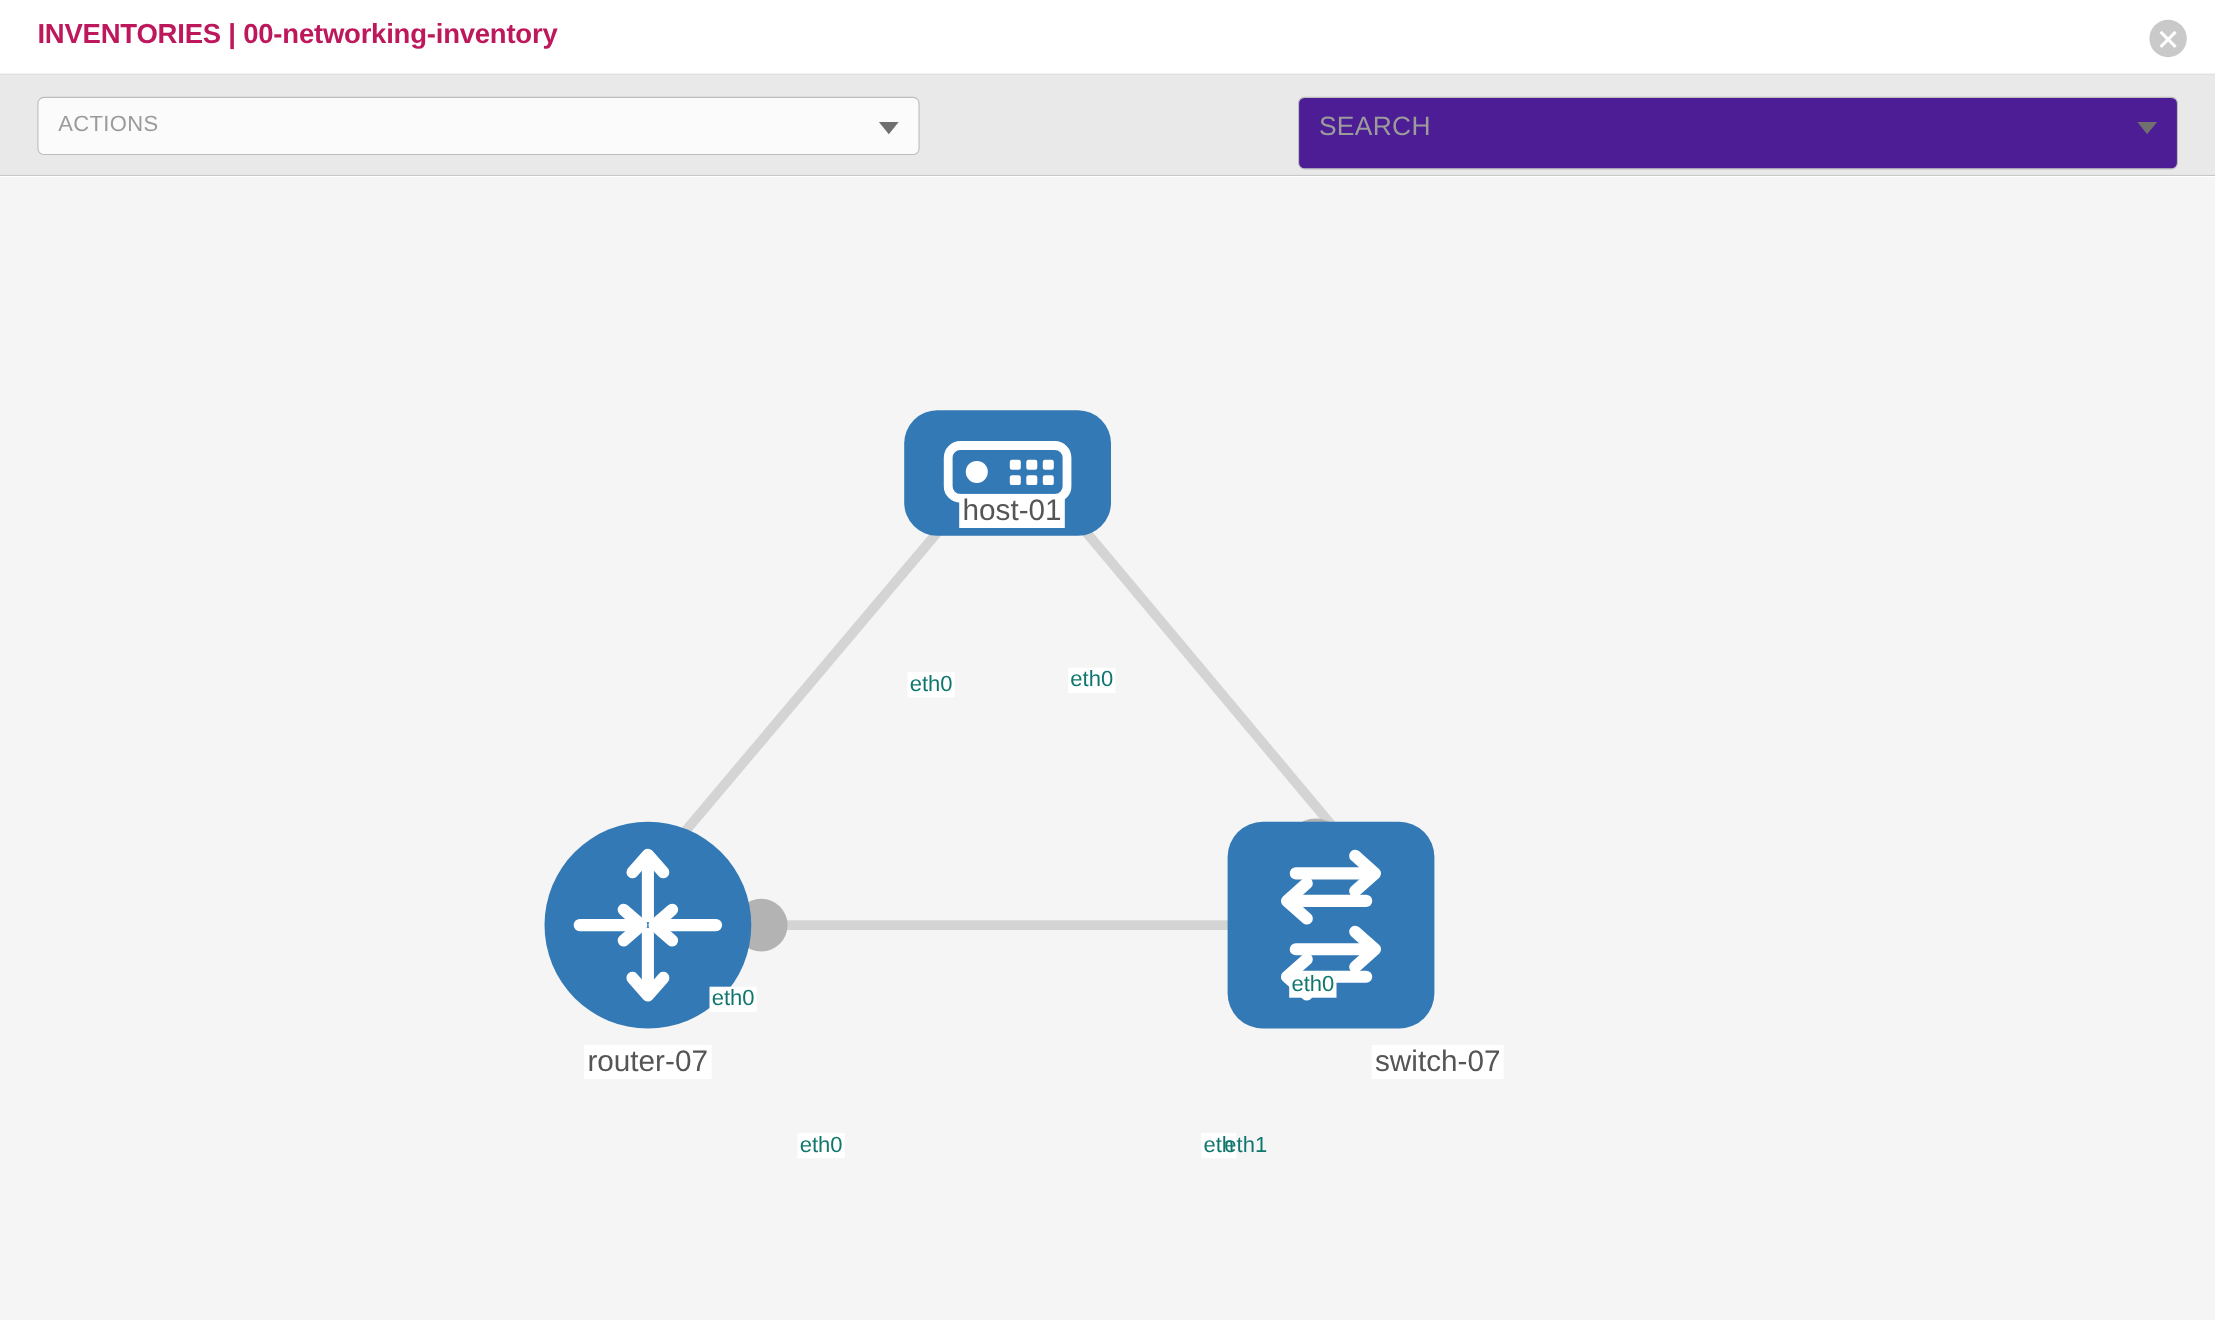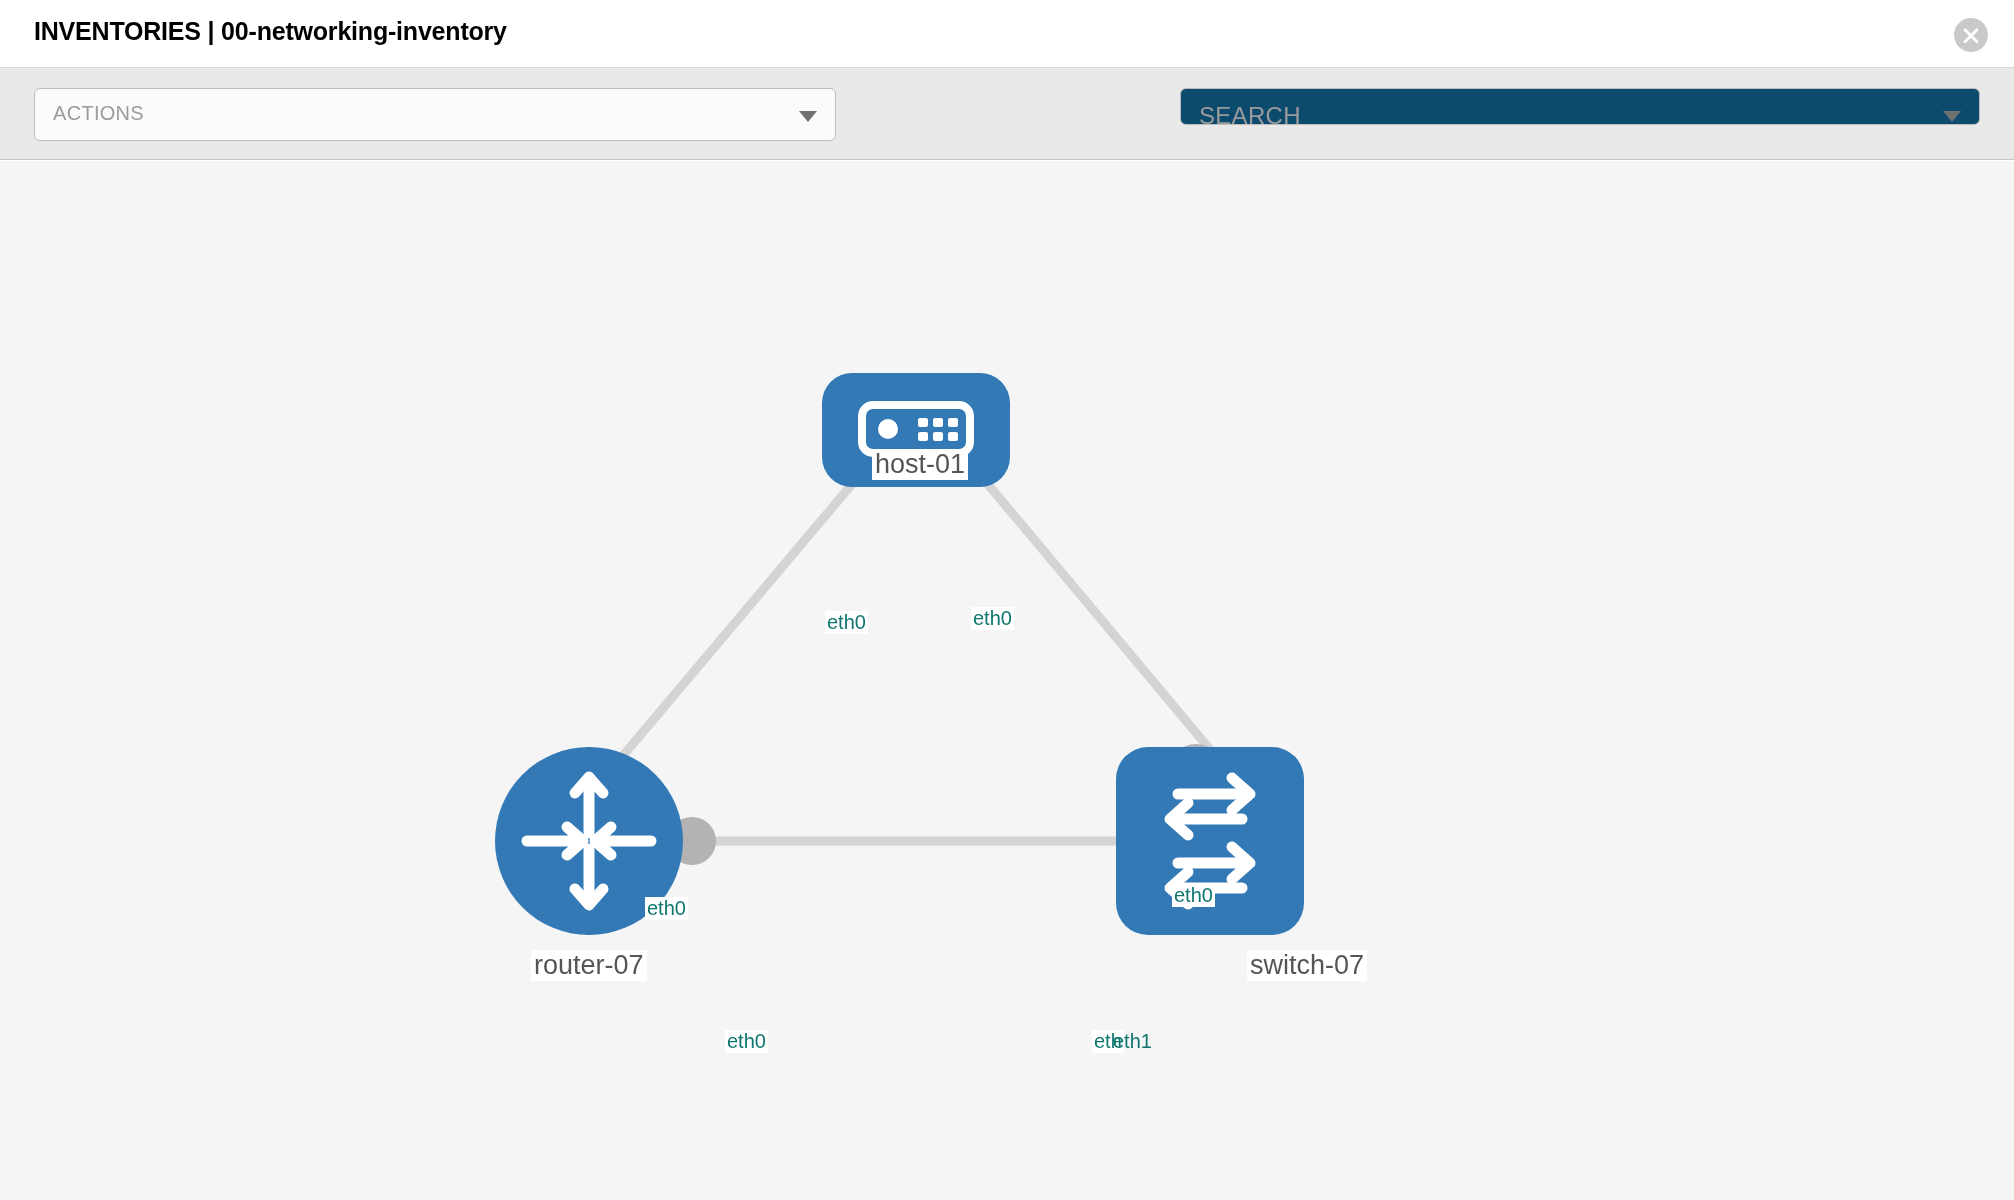--- a/index.html
+++ b/index.html
@@ -28,21 +28,21 @@
     background: #ffffff;
     border-bottom: 1px solid #d7d7d7;
   }
 
   .header-title {
     position: absolute;
     left: 34px;
     top: 17px;
     font-size: 25px;
     font-weight: bold;
-    color: #000000;
+    color: #be185d;
     letter-spacing: -0.2px;
     white-space: nowrap;
   }
 
   .close-button {
     position: absolute;
     right: 26px;
     top: 18px;
     width: 34px;
     height: 34px;
@@ -99,22 +99,22 @@
     cursor: pointer;
   }
   .tool-icon.wrench { left: 1046px; top: 92px; }
   .tool-icon.key    { left: 1112px; top: 92px; }
 
   .search-field {
     position: absolute;
     left: 1180px;
     top: 20px;
     width: 800px;
-    height: 37px;
-    background: #0c4a6e;
+    height: 66px;
+    background: #4c1d95;
     border: 1px solid #bdbdbd;
     border-radius: 6px;
     cursor: text;
   }
   .search-label {
     position: absolute;
     left: 18px;
     top: 13px;
     font-size: 24px;
     color: #9b9b9b;

